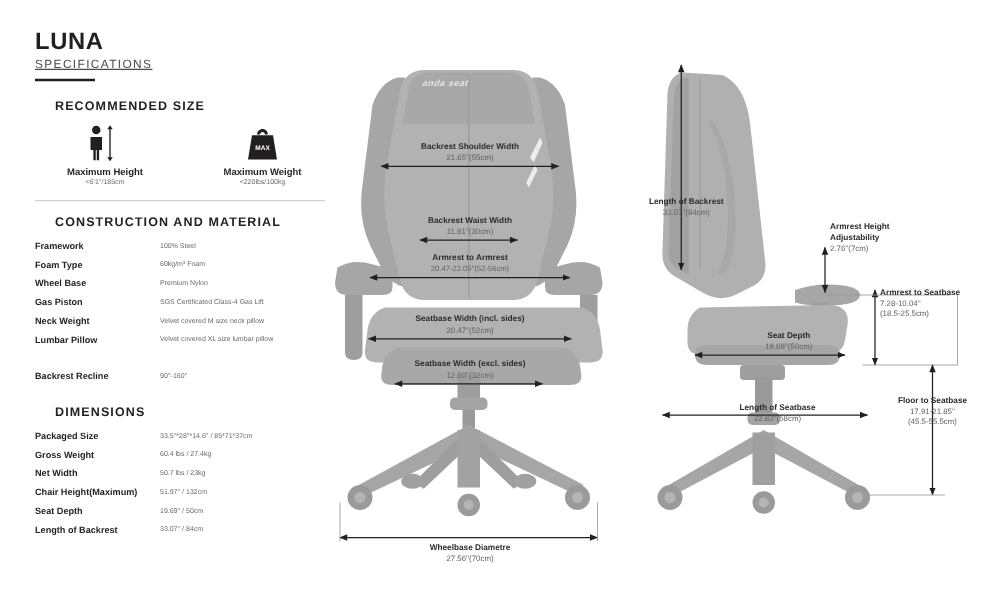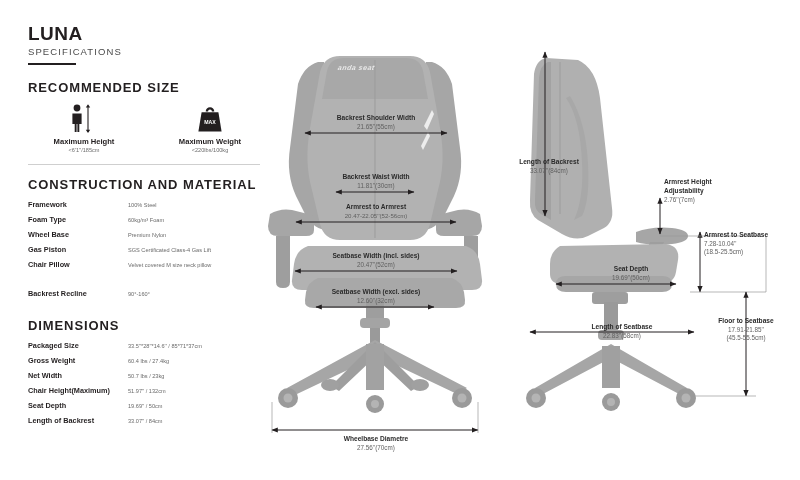--- a/index.html
+++ b/index.html
@@ -19,27 +19,28 @@
   .spec-col {
     position: absolute; left: 28px; top: 24px; width: 232px;
   }
   .brand-title {
     font-size: 19px; font-weight: bold; letter-spacing: .5px;
     line-height: 1.05; margin: 0 0 2px 0;
   }
   .brand-sub {
     font-size: 9.5px; letter-spacing: 1.1px; color: #4a4a4a;
     margin: 0 0 6px 0;
+    text-decoration: underline;
   }
   .title-rule {
     width: 48px; height: 2.2px; background: #231f20; margin-bottom: 15px;
   }
   .sec-head {
-    font-size: 13px; font-weight: bold; letter-spacing: .9px;
-    margin: 0 0 8px 0;
+    font-size: 10px; font-weight: bold; letter-spacing: .9px;
+    margin: 0 0 8px 16px;
   }
   .divider {
     height: 1px; background: #cfcfcf; margin: 11px 0 12px 0;
   }
   .spacer-lg { height: 14px; }
 
   
   .rec-row { display: flex; gap: 34px; padding-left: 10px; margin-bottom: 2px; }
   .rec-item { width: 92px; text-align: center; }
   .rec-icon { height: 30px; display: flex; align-items: flex-end; justify-content: center; }
@@ -132,22 +133,26 @@
       </div>
       <div class="row">
         <div class="k">Wheel Base</div>
         <div class="v">Premium Nylon</div>
       </div>
       <div class="row">
         <div class="k">Gas Piston</div>
         <div class="v">SGS Certificated Class-4 Gas Lift</div>
       </div>
       <div class="row">
-        <div class="k">Chair Pillow</div>
+        <div class="k">Neck Weight</div>
         <div class="v">Velvet covered M size neck pillow</div>
+      </div>
+      <div class="row">
+        <div class="k">Lumbar Pillow</div>
+        <div class="v">Velvet covered XL size lumbar pillow</div>
       </div>
     </div>
 
     <div class="spacer-lg"></div>
 
     <div class="rows">
       <div class="row">
         <div class="k">Backrest Recline</div>
         <div class="v">90°-160°</div>
       </div>

